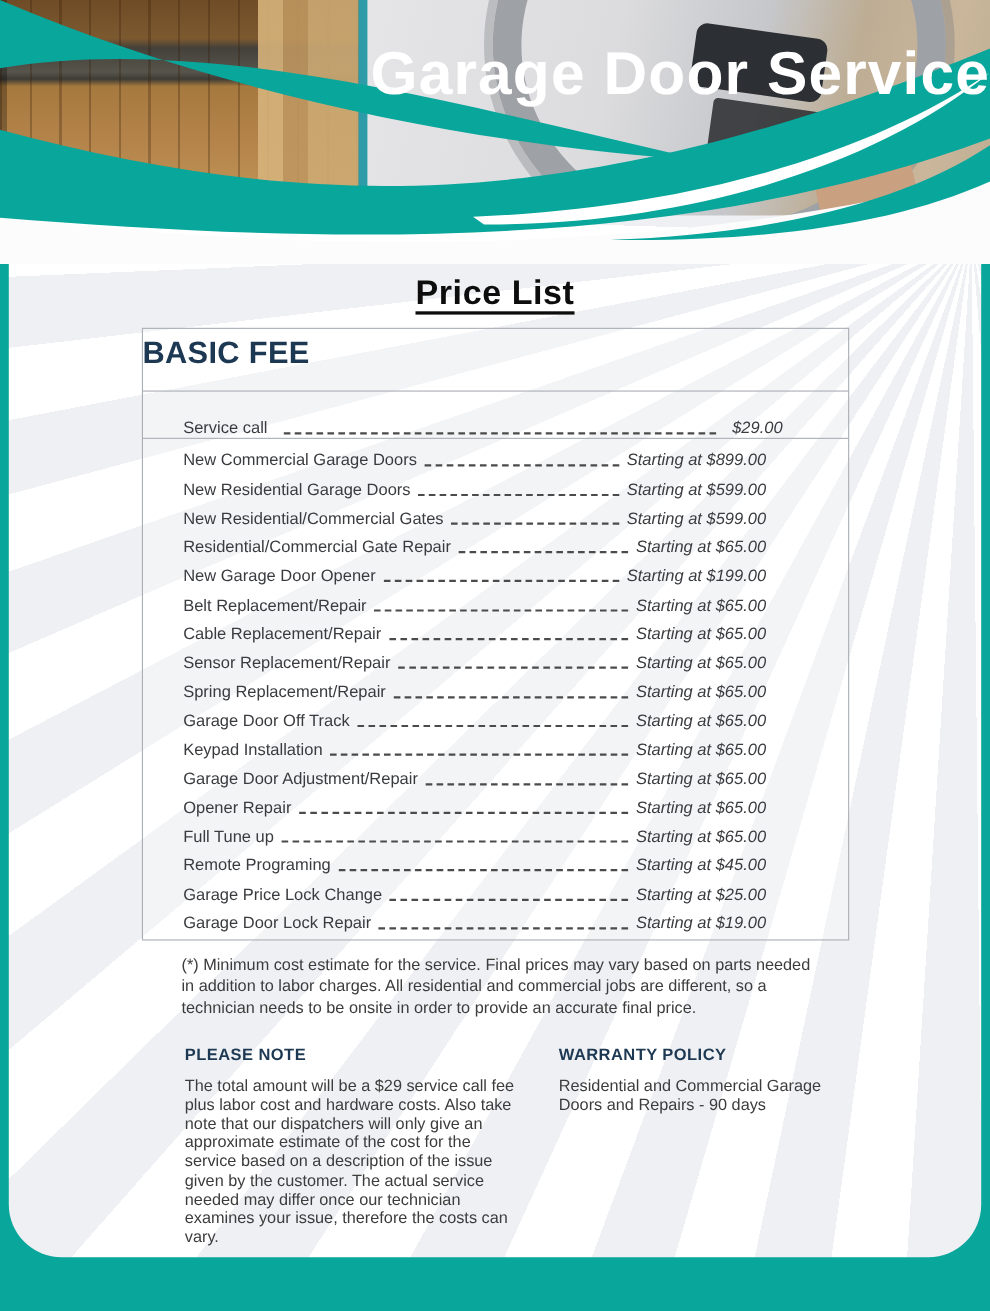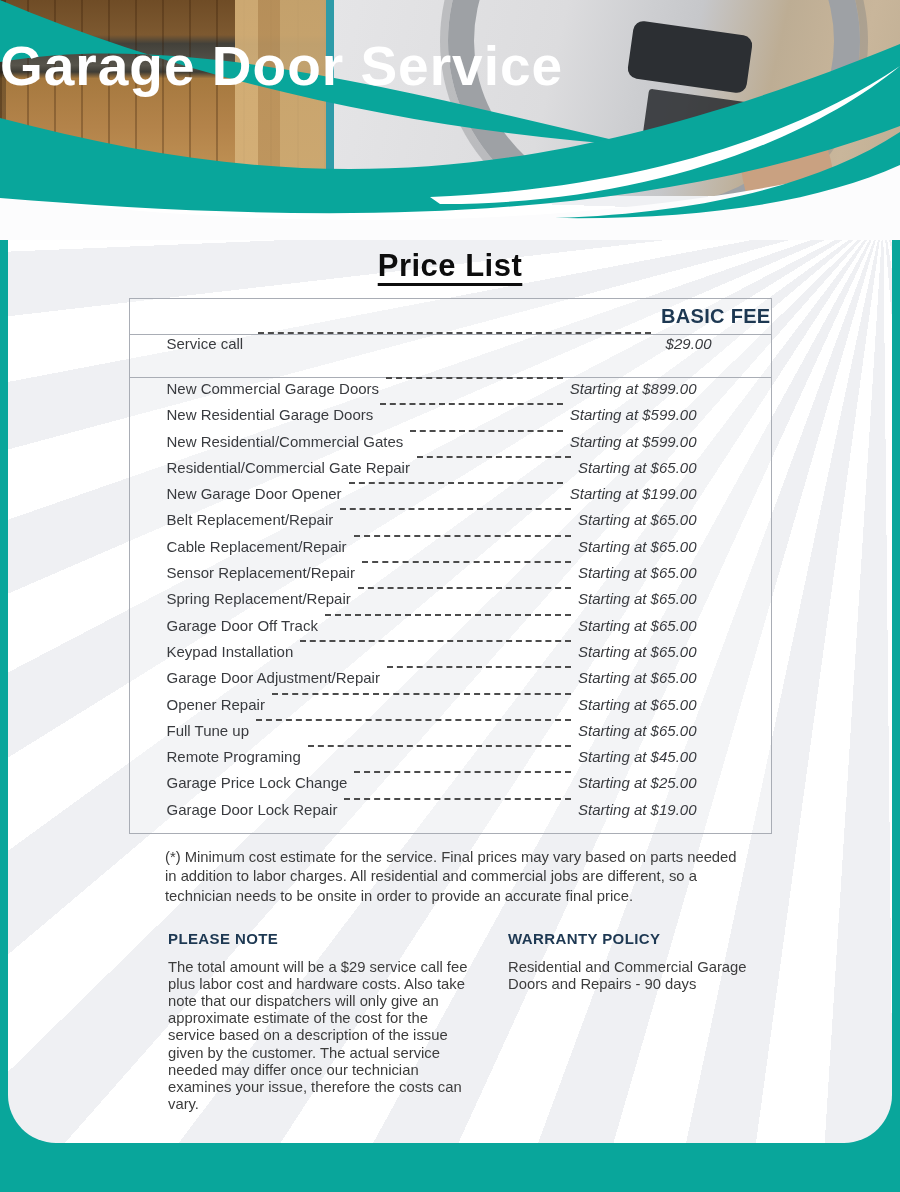--- a/index.html
+++ b/index.html
@@ -17,36 +17,36 @@
   .photo-right{flex:1;height:100%;position:relative;overflow:hidden;
     background:
       linear-gradient(103deg,#e5e5e7 0%,#dcdcde 38%,#cdced1 52%,#c6c7ca 60%,#bdad94 74%,#c9b69b 88%,#bfae93 100%);}
   .track-arc{position:absolute;top:-150px;right:40px;width:360px;height:330px;border:26px solid #9ea1a5;border-radius:50%;box-shadow:0 0 0 8px rgba(120,122,126,.35);}
   .drill{position:absolute;top:28px;right:150px;width:120px;height:58px;background:#2c2f33;border-radius:10px;transform:rotate(8deg);box-shadow:18px 60px 0 -6px rgba(40,42,46,.85);}
   .hand{position:absolute;top:120px;right:66px;width:90px;height:120px;background:#c9a181;border-radius:40% 40% 30% 30%;transform:rotate(-12deg);}
 
   
   .swoosh{position:absolute;top:0;left:0;z-index:3;pointer-events:none;}
   .hero-title{position:absolute;top:34px;left:0;width:900px;margin:0;z-index:4;
-    text-align:left;color:#ffffff;font-size:55px;font-weight:600;letter-spacing:1px;}
+    text-align:right;color:#ffffff;font-size:55px;font-weight:600;letter-spacing:1px;}
 
   
   .panel{position:absolute;top:196px;left:8px;right:8px;bottom:49px;z-index:2;
     border-radius:0 0 48px 48px;overflow:hidden;
     background:repeating-conic-gradient(from 150deg at 99% 2%, #ffffff 0deg 4.2deg, #eff0f3 4.2deg 8.4deg);}
 
   .price-heading{margin:52px auto 14px;text-align:center;font-size:31px;font-weight:700;color:#0d0d0d;
     text-decoration:underline;text-decoration-thickness:3px;text-underline-offset:7px;letter-spacing:.5px;}
 
   .fee-table{width:641px;margin:0 auto;border:1px solid #a9adb5;background:rgba(255,255,255,.25);}
-  .section-header{text-align:right;font-size:20px;font-weight:700;color:#1d3852;
-    padding:6px 0 6px;border-bottom:1px solid #a9adb5;letter-spacing:.3px;}
+  .section-header{text-align:left;font-size:28px;font-weight:700;color:#1d3852;
+    padding:6px 0 18px;border-bottom:1px solid #a9adb5;letter-spacing:.3px;}
   .section-header.other{border-top:1px solid #a9adb5;}
   .fee-rows{padding:2px 0 6px;}
-  .fee-row{display:flex;align-items:flex-start;padding:0 74px 0 37px;height:26.3px;font-size:15px;color:#393b3f;}
+  .fee-row{display:flex;align-items:flex-end;padding:0 74px 0 37px;height:26.3px;font-size:15px;color:#393b3f;}
   .fee-row.basic{height:42px;padding-right:59px;border-bottom:1px solid #a9adb5;}
   .fee-rows.basic-rows{padding:0;}
   .fee-label{white-space:nowrap;}
   .fee-leader{flex:1;border-bottom:2px dashed #4b4b4b;margin:0 7px;transform:translateY(-3px);min-width:20px;}
   .fee-row.basic .fee-leader{margin:0 15px;}
   .fee-price{white-space:nowrap;font-style:italic;}
 
   .footnote{width:585px;margin:14px 0 0 157px;font-size:14.8px;line-height:1.3;color:#3c3c3c;}
 
   .columns{display:flex;margin:24px 0 0 160px;}

